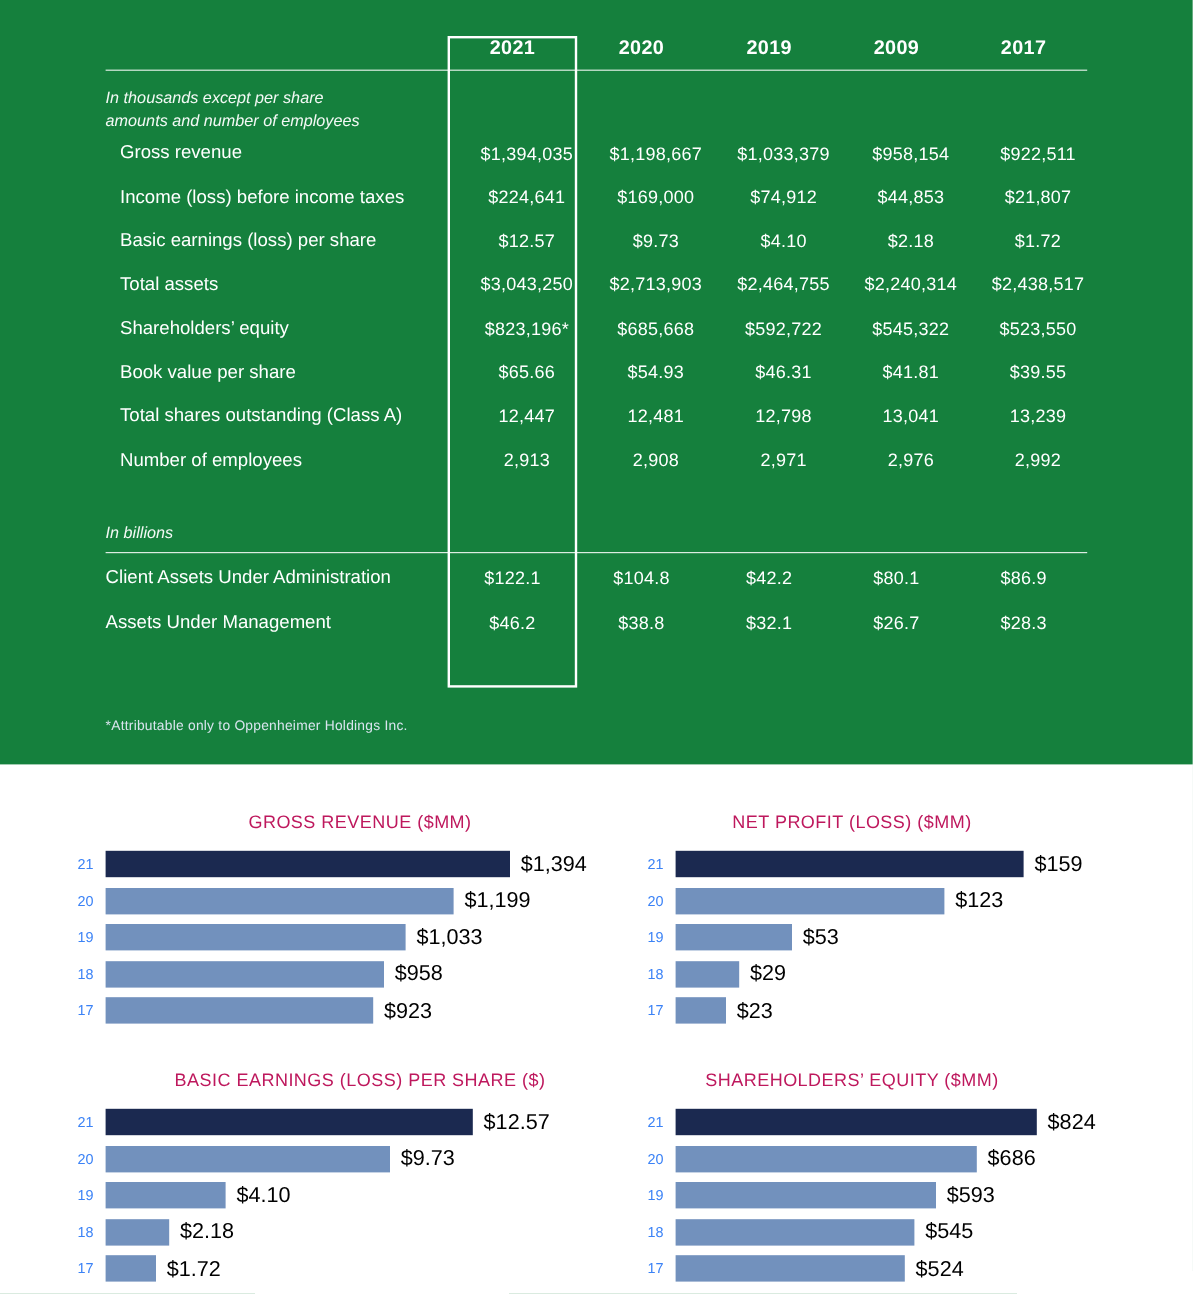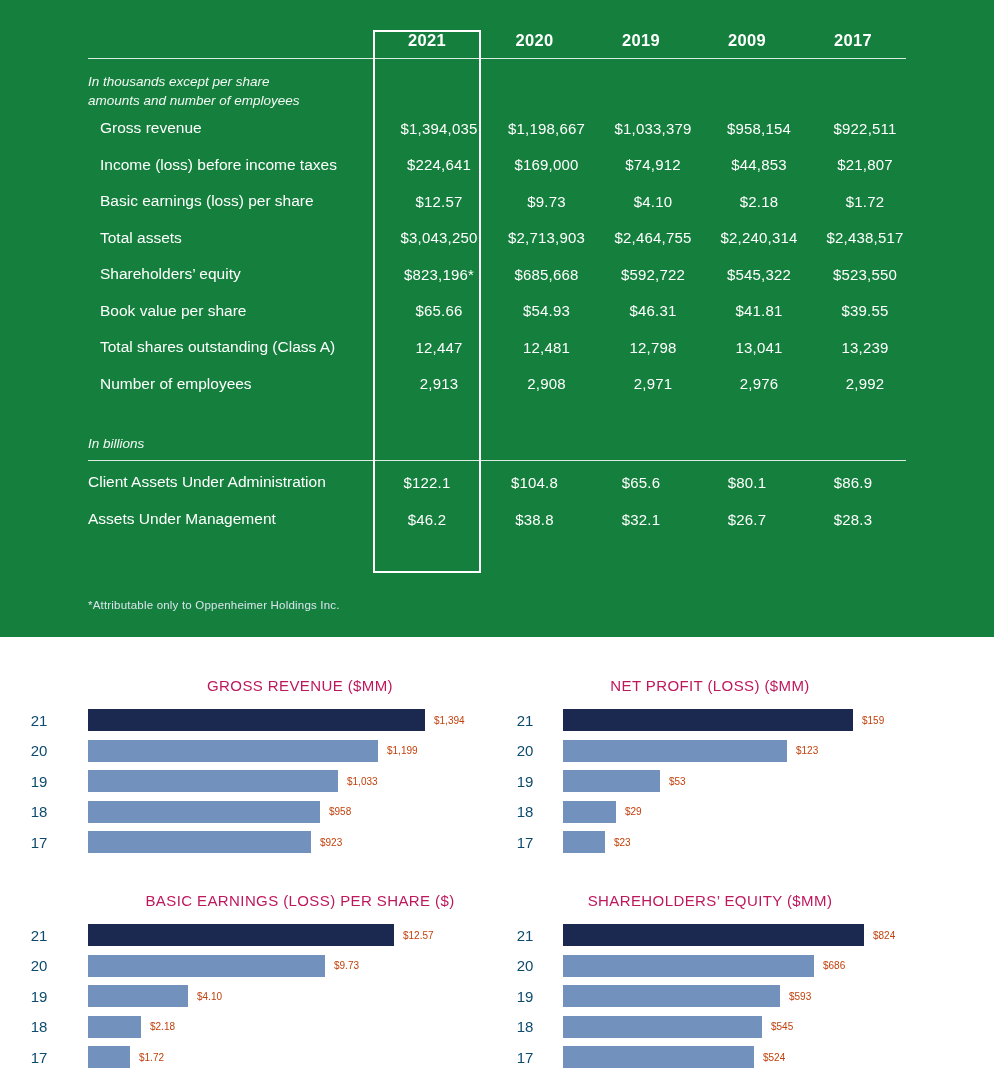--- a/index.html
+++ b/index.html
@@ -47,25 +47,25 @@
   .charts { display:grid; grid-template-columns:497px 497px; padding-top:40px; }
   .chart { position:relative; height:215px; padding-top:28px; }
   .chart-title {
     position:absolute; top:0; transform:translateX(-50%);
     white-space:nowrap; font-size:15px; letter-spacing:.4px; color:#be185d;
   }
   .chart.left  .chart-title { left:300px; }
   .chart.right .chart-title { left:213px; }
 
   .bar-row { display:flex; align-items:center; height:30.5px; }
-  .bar-row .year { font-size:15px; color:#0c4a6e; text-align:center; flex:0 0 auto; }
+  .bar-row .year { font-size:12px; color:#3b82f6; text-align:right; flex:0 0 auto; }
   .chart.left  .bar-row .year { width:78px; }
   .chart.right .bar-row .year { width:56px; }
   .bar-row .bar { height:22px; margin-left:10px; flex:0 0 auto; }
-  .bar-row .blabel { font-size:10px; color:#c2410c; margin-left:9px; white-space:nowrap; }
+  .bar-row .blabel { font-size:18px; color:#000000; margin-left:9px; white-space:nowrap; }
 </style>
 </head>
 <body>
 
 <div class="panel">
   <div class="trow r-header">
     <div class="cell lab"></div>
     <div class="cell">2021</div>
     <div class="cell">2020</div>
     <div class="cell">2019</div>
@@ -153,21 +153,21 @@
 
   <div class="trow r-section">
     <div class="cell lab">In billions</div>
   </div>
 
   <div id="rows-group-2">
       <div class="trow r-data2">
         <div class="cell lab">Client Assets Under Administration</div>
         <div class="cell val">$122.1</div>
         <div class="cell val">$104.8</div>
-        <div class="cell val">$65.6</div>
+        <div class="cell val">$42.2</div>
         <div class="cell val">$80.1</div>
         <div class="cell val">$86.9</div>
       </div>
       <div class="trow r-data2">
         <div class="cell lab">Assets Under Management</div>
         <div class="cell val">$46.2</div>
         <div class="cell val">$38.8</div>
         <div class="cell val">$32.1</div>
         <div class="cell val">$26.7</div>
         <div class="cell val">$28.3</div>

